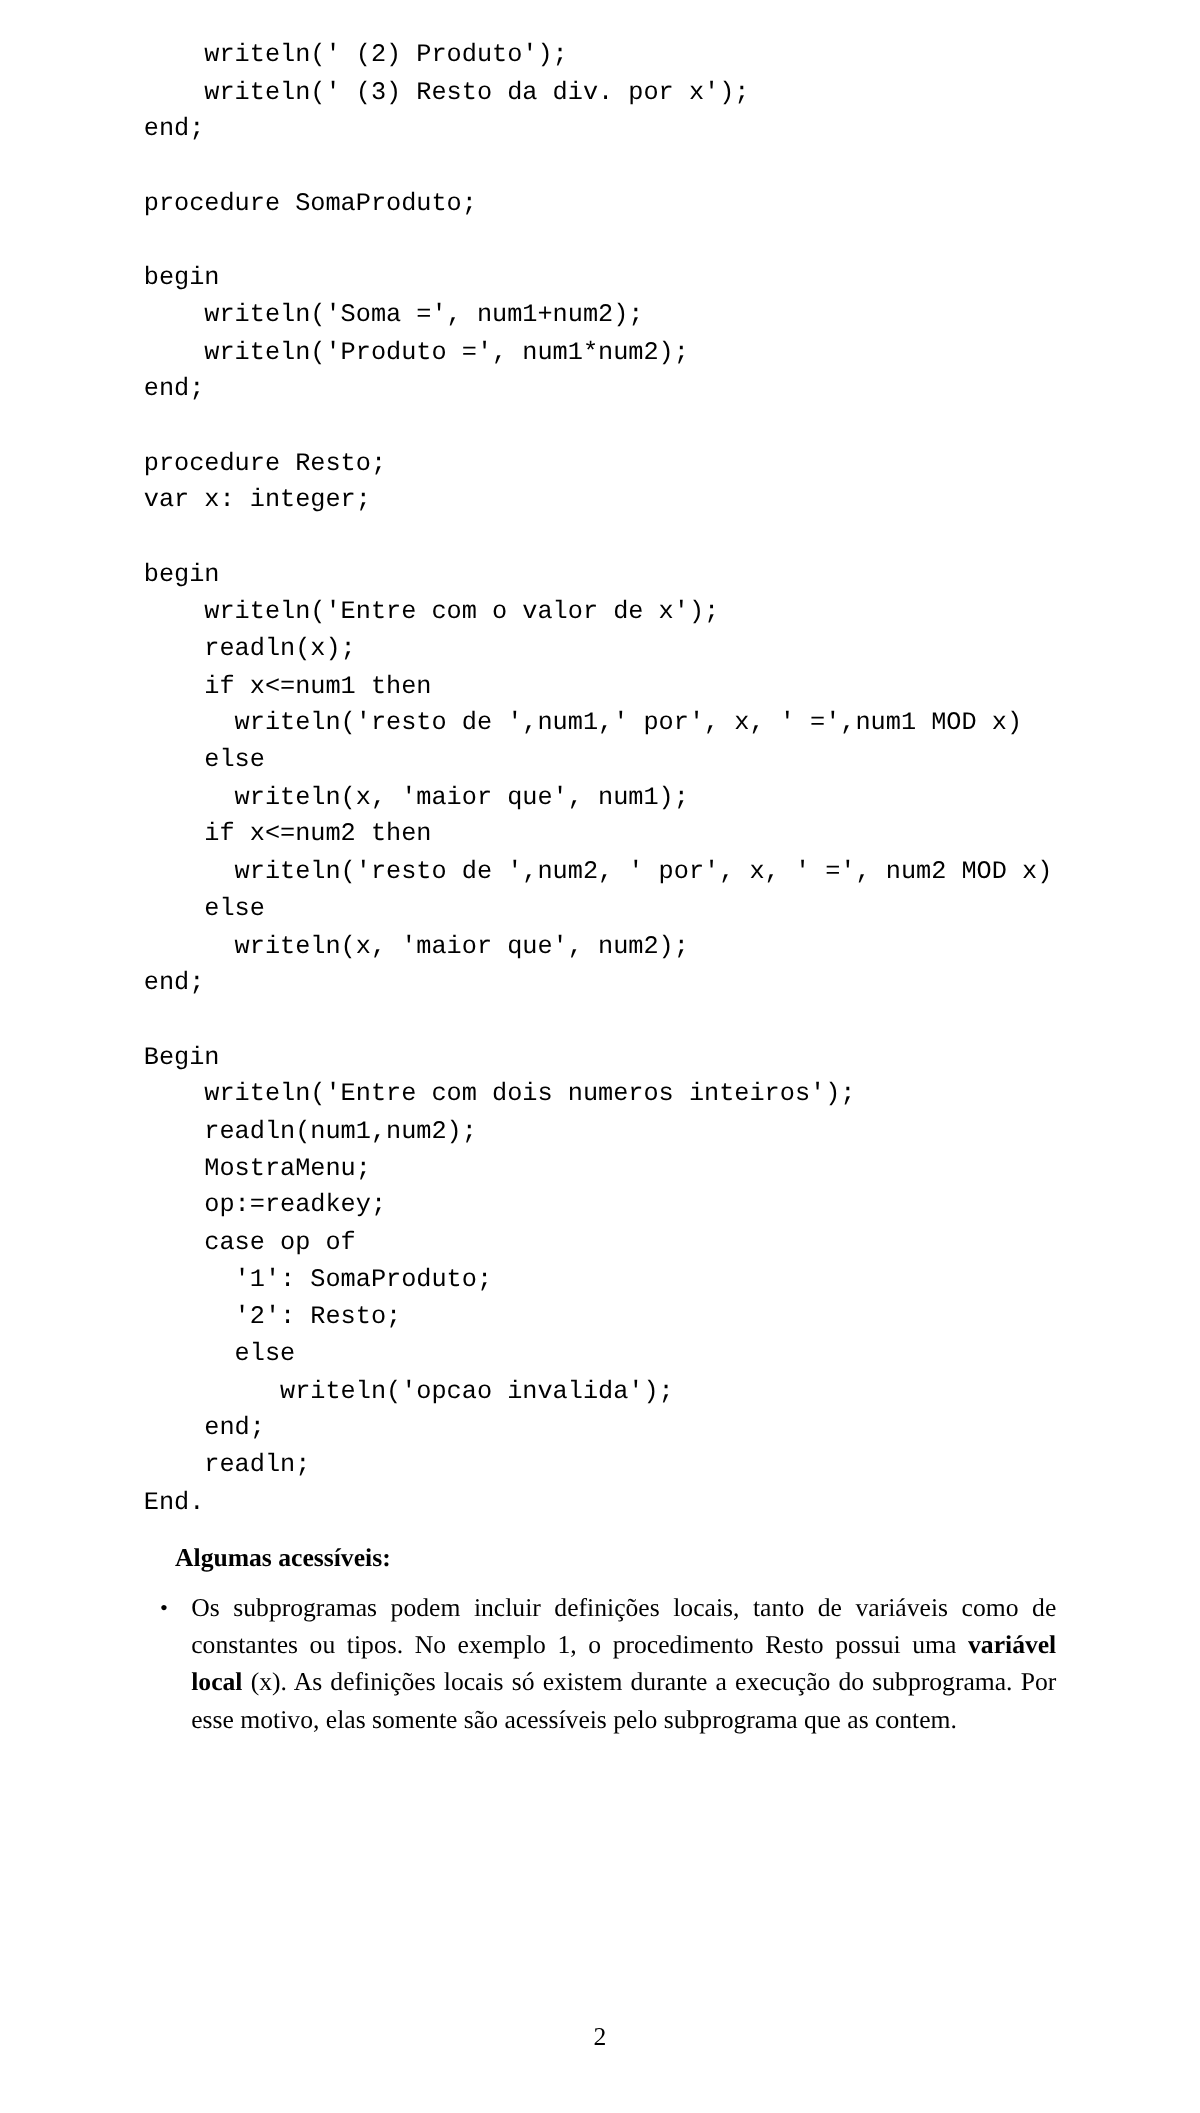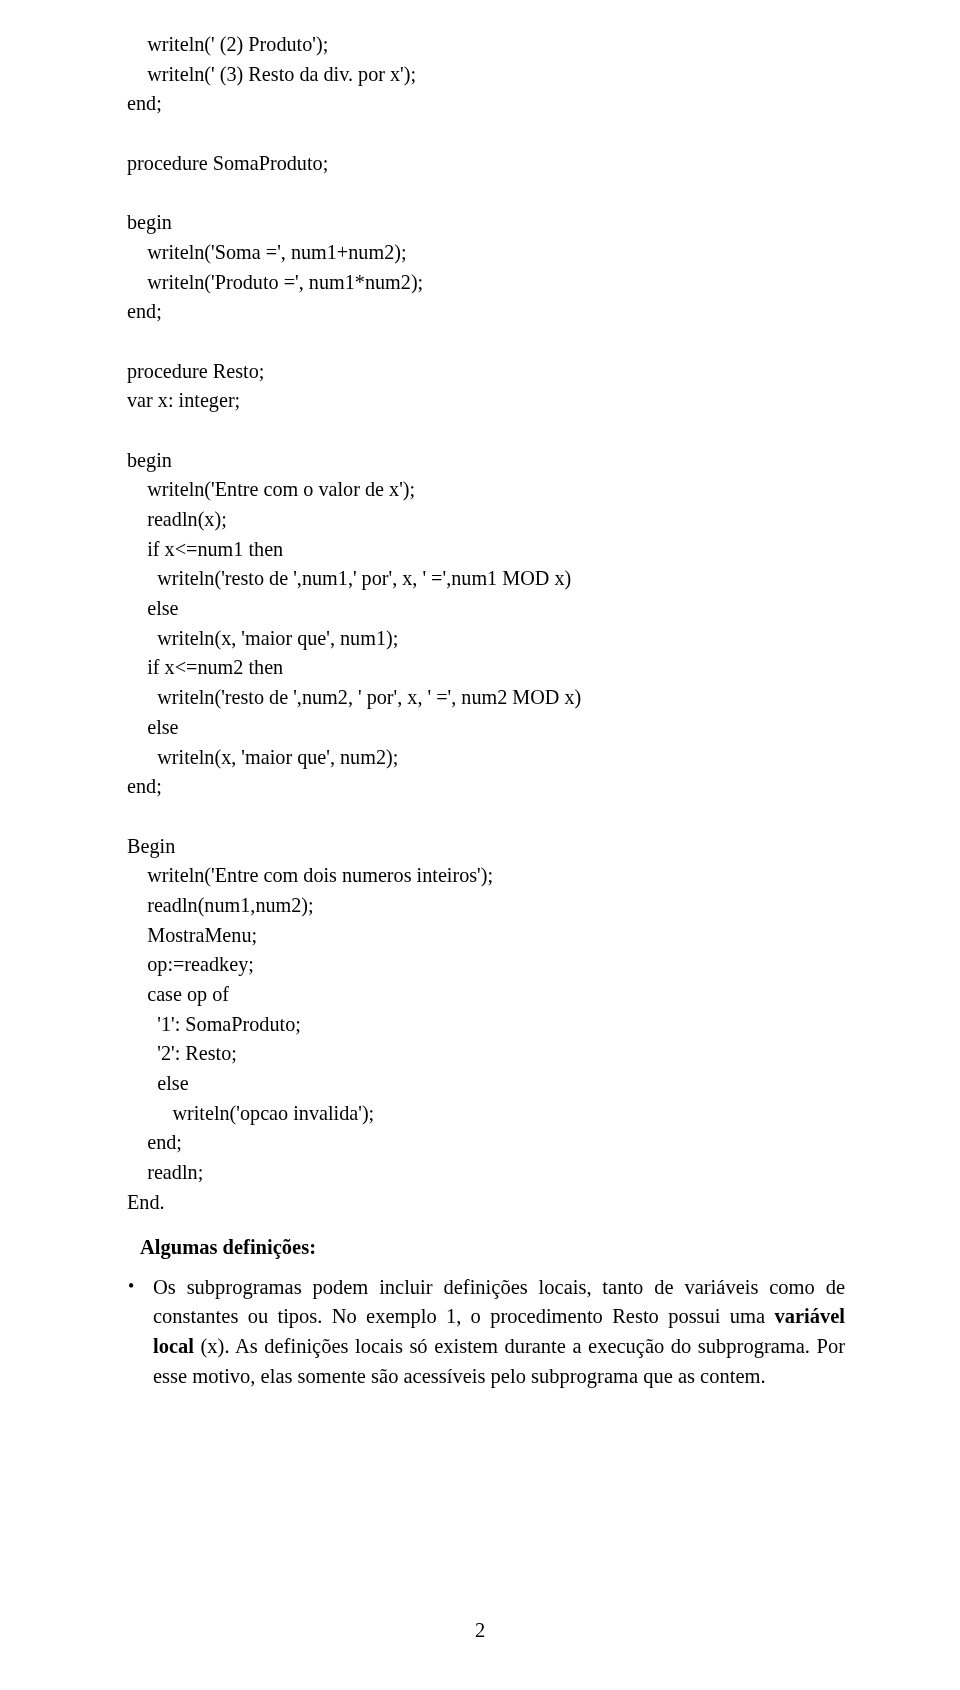--- a/index.html
+++ b/index.html
@@ -6,26 +6,25 @@
     body {
       width: 960px;
       height: 1690px;
       background: #ffffff;
       font-family: "Times New Roman", Times, serif;
       color: #000000;
       padding: 30px 115px 30px 115px;
       position: relative;
     }
     .code-block {
-      font-family: Liberation Serif, serif;
+      font-family: Liberation Mono, monospace;
       font-size: 20.2px;
       line-height: 1.47;
       white-space: pre;
       margin-bottom: 18px;
-      margin-left: 12px;
     }
     .section-heading {
       font-family: "Times New Roman", Times, serif;
       font-weight: bold;
       font-size: 20.5px;
       margin-top: 14px;
       margin-bottom: 14px;
       padding-left: 25px;
     }
     .bullet-list {
@@ -94,19 +93,19 @@
     op:=readkey;
     case op of
       '1': SomaProduto;
       '2': Resto;
       else
          writeln('opcao invalida');
     end;
     readln;
 End.</div>
 
-<div class="section-heading">Algumas definições:</div>
+<div class="section-heading">Algumas acessíveis:</div>
 
 <ul class="bullet-list">
   <li><span>Os subprogramas podem incluir definições locais, tanto de variáveis como de constantes ou tipos. No exemplo 1, o procedimento </span><span class="italic">Resto</span><span> possui uma </span><span class="bold">variável local</span><span> (</span><span class="italic">x</span><span>). As definições locais só existem durante a execução do subprograma. Por esse motivo, elas somente são acessíveis pelo subprograma que as contem.</span></li>
 </ul>
 
 <div class="page-number">2</div>
 
 </body></html>

